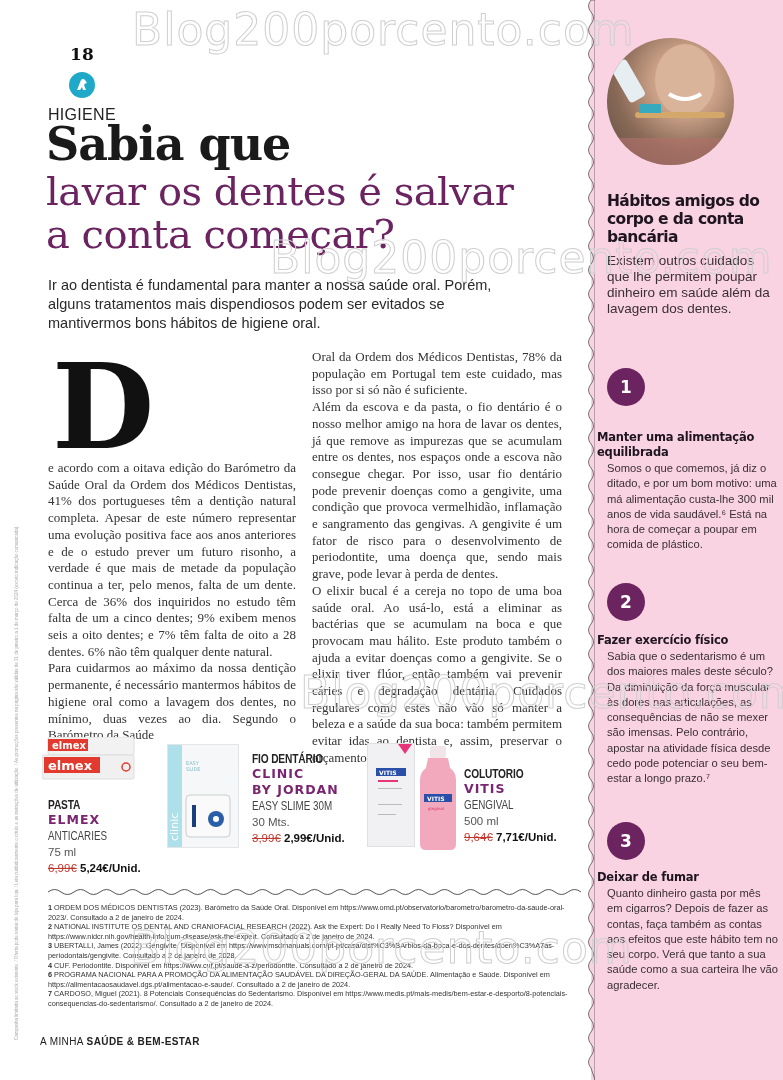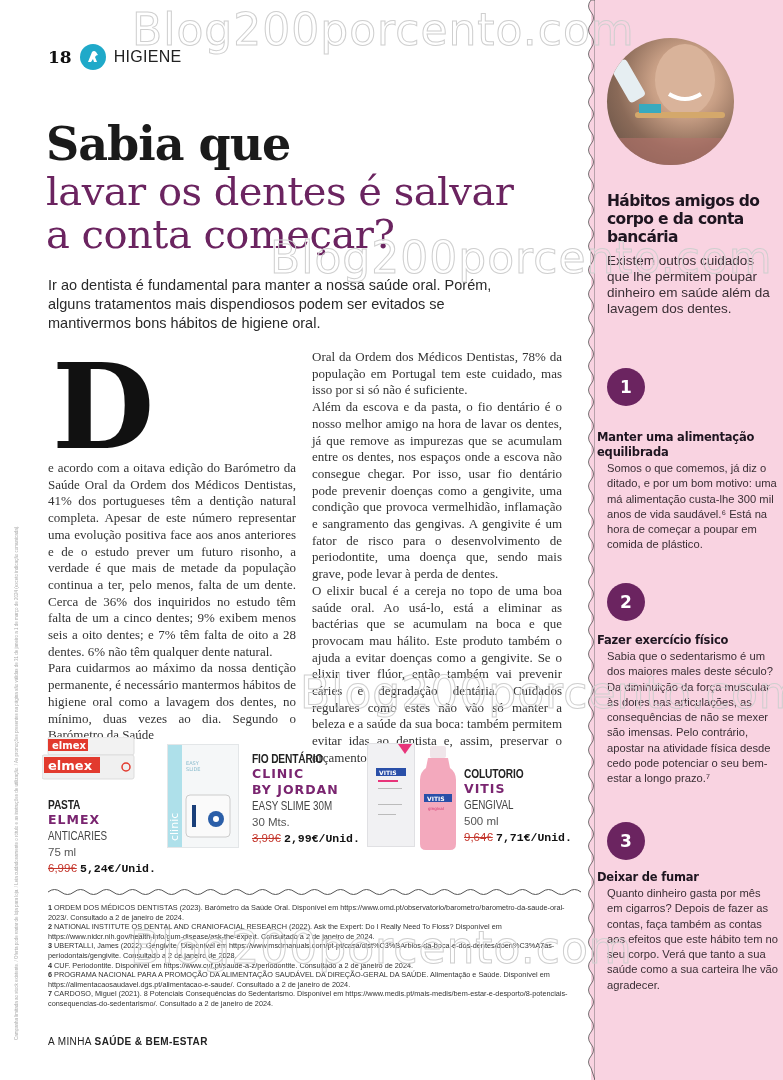--- a/index.html
+++ b/index.html
@@ -6,21 +6,21 @@
   html, body { width: 783px; height: 1080px; overflow: hidden; background: #ffffff; }
   body { position: relative; font-family: "Liberation Sans", sans-serif; color: #2a2a2a; }
 
   .watermark { position: absolute; font-family: "DejaVu Sans", sans-serif; font-size: 44px; color: transparent;
     -webkit-text-stroke: 1px #cfcfcf; letter-spacing: 1px; pointer-events: none; white-space: nowrap; z-index: 5; }
   .wm1 { left: 132px; top: 4px; }
   .wm2 { left: 270px; top: 232px; }
   .wm3 { left: 300px; top: 667px; }
   .wm4 { left: 130px; top: 922px; }
 
-  .header { position: absolute; left: 48px; top: 44px; display: flex; align-items: center; gap: 8px; }
+  .header { position: absolute; left: 48px; top: 44px; display: flex; align-items: center; gap: 8px; flex-direction: column; }
   .page-num { font-family: "DejaVu Serif", serif; font-weight: bold; font-size: 17px; color: #111; }
   .logo { width: 26px; height: 26px; border-radius: 50%; background: #1fa9c9; display: flex; align-items: center; justify-content: center; }
   .section { font-size: 16px; color: #222; letter-spacing: 0.3px; }
 
   .title { position: absolute; left: 46px; top: 118px; width: 520px; font-family: "DejaVu Serif", serif; }
   .title .t1 { font-size: 46px; font-weight: bold; color: #1a1a1a; line-height: 52px; letter-spacing: -1px; }
   .title .t2 { font-size: 40px; color: #6b2460; line-height: 43px; font-weight: normal; letter-spacing: -0.5px; }
 
   .intro { position: absolute; left: 48px; top: 276px; width: 470px; font-size: 14.5px; line-height: 19px; color: #2a2a2a; }
 
@@ -30,31 +30,31 @@
   .col p { margin: 0; }
   .dropcap { position: absolute; left: 52px; top: 352px; font-family: "DejaVu Serif", serif; font-weight: bold; font-size: 118px; line-height: 110px; color: #111; }
 
   .product { position: absolute; }
   .p-cat { font-family: "Liberation Sans", sans-serif; font-weight: bold; font-size: 12px; color: #222; letter-spacing: -0.2px; transform: scaleX(0.85); transform-origin: left; white-space: nowrap; }
   .p-brand { font-family: "DejaVu Sans", sans-serif; font-weight: bold; font-size: 12.5px; color: #7a2570; letter-spacing: 1px; line-height: 16px; }
   .p-variant { font-size: 12px; color: #444; transform: scaleX(0.82); transform-origin: left; white-space: nowrap; line-height: 16px; }
   .p-size { font-size: 11.5px; color: #555; line-height: 16px; }
   .p-price { font-size: 11.5px; line-height: 16px; white-space: nowrap; }
   .p-old { color: #c4362c; text-decoration: line-through; }
-  .p-new { font-weight: bold; color: #111; font-family: Liberation Mono, monospace; }
+  .p-new { font-weight: bold; color: #111; }
 
   .img-elmex { position: absolute; left: 42px; top: 737px; width: 96px; height: 44px; }
   .img-clinic { position: absolute; left: 167px; top: 744px; width: 72px; height: 104px; background: #f5f7f8; border: 1px solid #e3e6e8; }
   .img-vitis-box { position: absolute; left: 367px; top: 743px; width: 48px; height: 104px; background: #f1f1f3; border: 1px solid #e0e0e3; }
   .img-vitis-bottle { position: absolute; left: 418px; top: 746px; width: 40px; height: 104px; }
 
   .wavy { position: absolute; left: 48px; top: 887px; width: 534px; height: 10px; }
   .refs { position: absolute; left: 48px; top: 903px; width: 534px; font-size: 7.3px; line-height: 9.6px; color: #333; }
   .refs .num { font-weight: bold; }
-  .footer { position: absolute; left: 48px; top: 1036px; font-size: 10px; color: #222; letter-spacing: 0.4px; }
+  .footer { position: absolute; left: 40px; top: 1036px; font-size: 10px; color: #222; letter-spacing: 0.4px; }
   .footer b { font-weight: bold; }
 
   .vertical-note { position: absolute; left: 14px; top: 1040px; transform: rotate(-90deg); transform-origin: left top; font-size: 4.5px; color: #aaa; white-space: nowrap; width: 640px; }
 
   .sidebar { position: absolute; left: 591px; top: 0; width: 192px; height: 1080px; background: #f9d3e1; }
   .sidebar-edge { position: absolute; left: 585px; top: 0; width: 10px; height: 1080px; }
   .photo { position: absolute; left: 607px; top: 38px; width: 127px; height: 127px; border-radius: 50%; overflow: hidden;
     background: radial-gradient(circle at 62% 35%, #e8c4a8 0%, #c89f85 30%, #8a6a58 60%, #5c4a40 100%); }
   .side-title { position: absolute; left: 607px; top: 192px; width: 170px; font-family: "DejaVu Sans", sans-serif; font-weight: bold; font-size: 15.5px; line-height: 18px; color: #1e1520; letter-spacing: -0.6px; }
   .side-intro { position: absolute; left: 607px; top: 253px; width: 170px; font-size: 13.5px; line-height: 16px; color: #3a2f35; }

